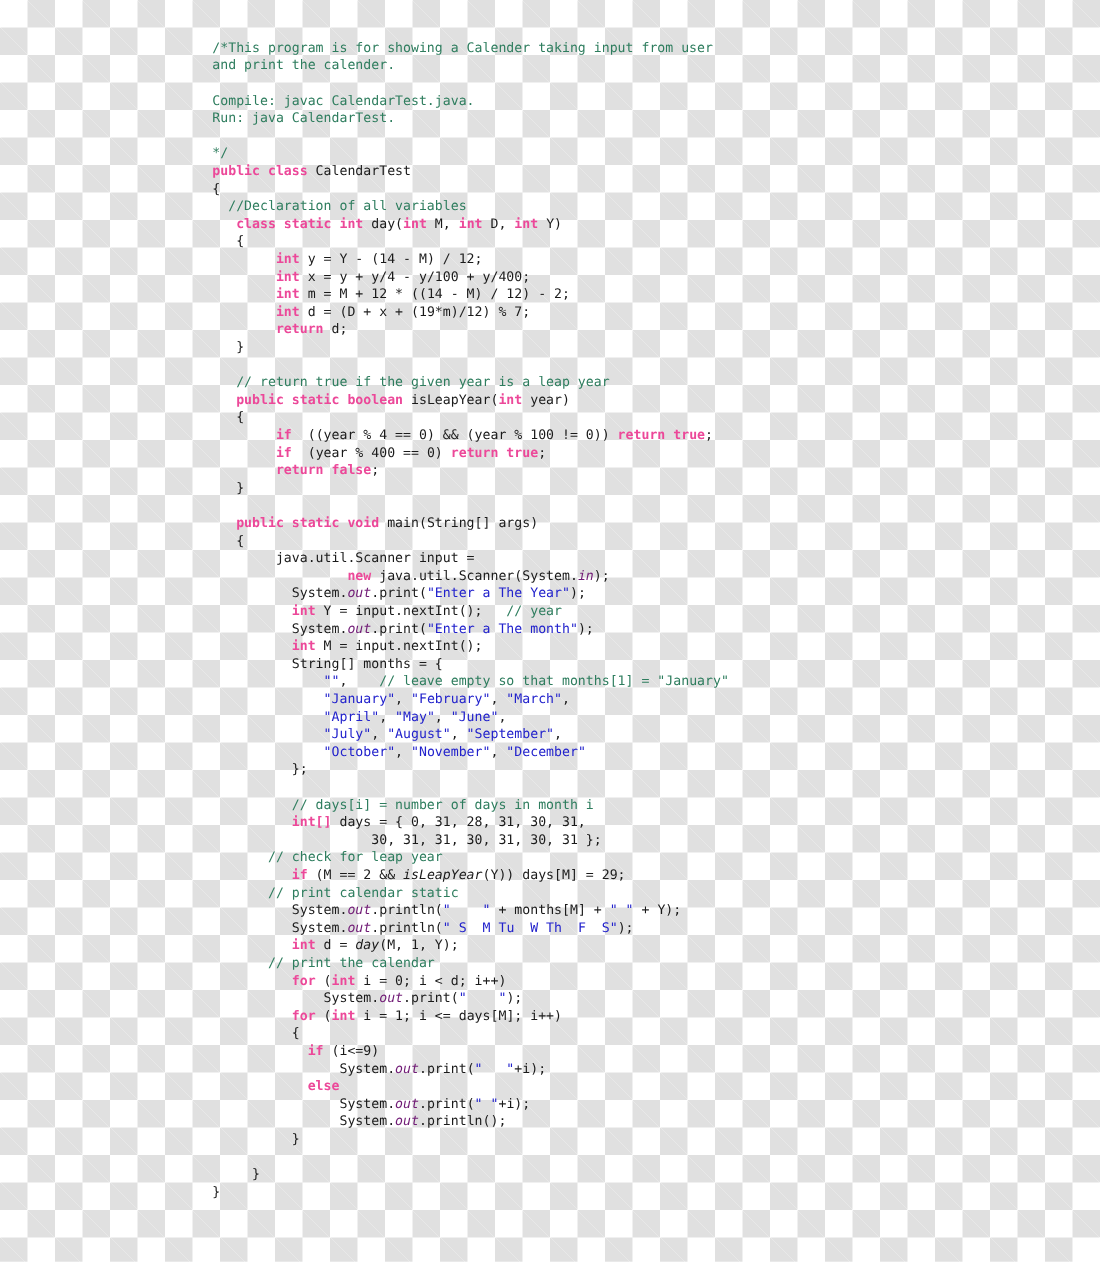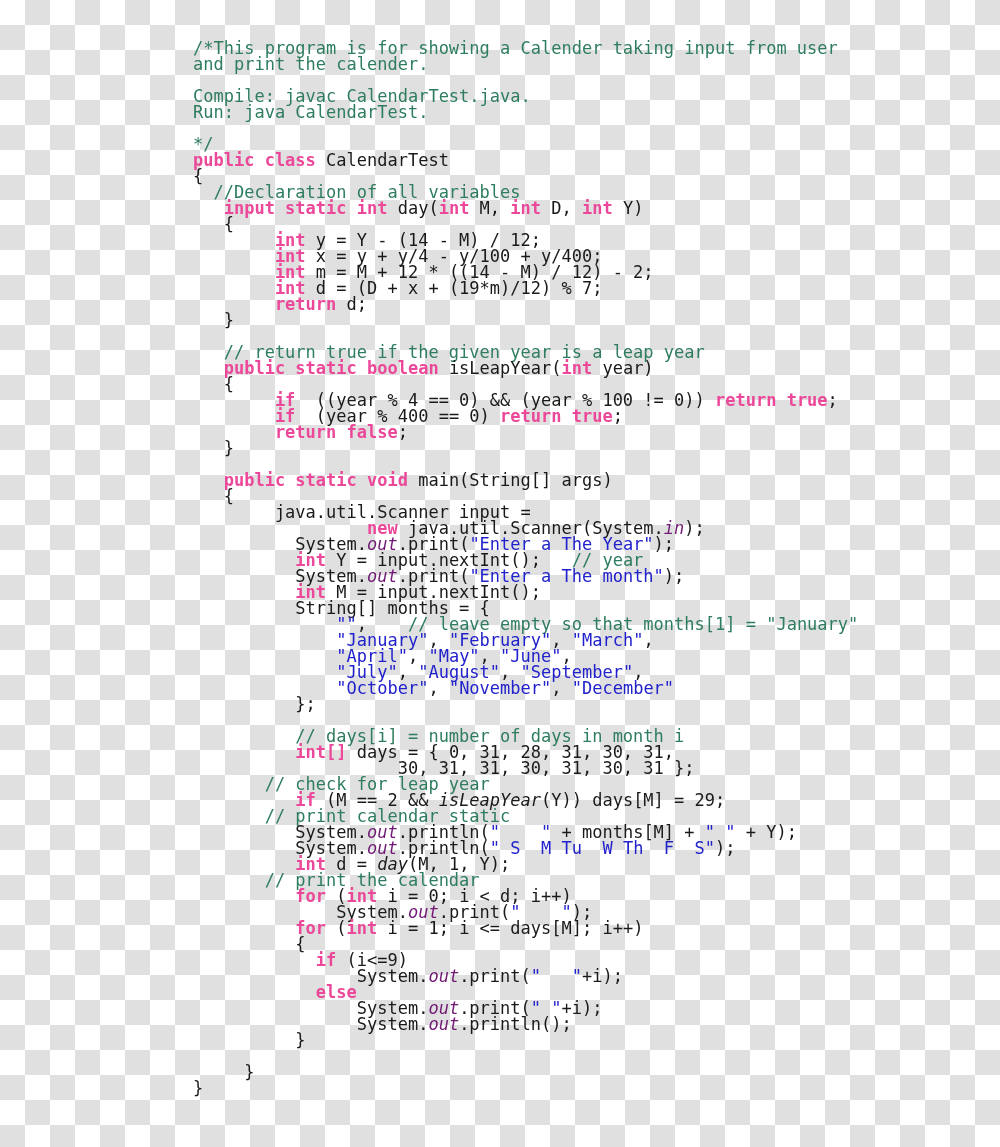--- a/index.html
+++ b/index.html
@@ -20,21 +20,21 @@
     background-position: 0 0, 25px 25px;
     font-family: "DejaVu Sans Mono", monospace;
   }
 
   #code-listing {
     position: absolute;
     left: 193px;
     top: 23px;
     width: 790px;
     font-family: "DejaVu Sans Mono", monospace;
-    font-size: 17px;
+    font-size: 12px;
     line-height: 16px;
     white-space: pre;
     letter-spacing: 0px;
   }
 
   .ln {
     display: block;
     height: 16px;
     white-space: pre;
   }
@@ -53,21 +53,21 @@
 <pre id="code-listing"><span class="ln"><span class="cm">/*This program is for showing a Calender taking input from user</span>
 </span><span class="ln"><span class="cm">and print the calender.</span>
 </span><span class="ln">
 </span><span class="ln"><span class="cm">Compile: javac CalendarTest.java.</span>
 </span><span class="ln"><span class="cm">Run: java CalendarTest.</span>
 </span><span class="ln">
 </span><span class="ln"><span class="cm">*/</span>
 </span><span class="ln"><span class="kw">public class </span><span class="pl">CalendarTest</span>
 </span><span class="ln"><span class="pl">{</span>
 </span><span class="ln"><span class="cm">  //Declaration of all variables</span>
-</span><span class="ln"><span class="kw">   input static int </span><span class="pl">day(</span><span class="kw">int</span><span class="pl"> M, </span><span class="kw">int</span><span class="pl"> D, </span><span class="kw">int</span><span class="pl"> Y)</span>
+</span><span class="ln"><span class="kw">   class static int </span><span class="pl">day(</span><span class="kw">int</span><span class="pl"> M, </span><span class="kw">int</span><span class="pl"> D, </span><span class="kw">int</span><span class="pl"> Y)</span>
 </span><span class="ln"><span class="pl">   {</span>
 </span><span class="ln"><span class="kw">        int </span><span class="pl">y = Y - (14 - M) / 12;</span>
 </span><span class="ln"><span class="kw">        int </span><span class="pl">x = y + y/4 - y/100 + y/400;</span>
 </span><span class="ln"><span class="kw">        int </span><span class="pl">m = M + 12 * ((14 - M) / 12) - 2;</span>
 </span><span class="ln"><span class="kw">        int </span><span class="pl">d = (D + x + (19*m)/12) % 7;</span>
 </span><span class="ln"><span class="kw">        return </span><span class="pl">d;</span>
 </span><span class="ln"><span class="pl">   }</span>
 </span><span class="ln">
 </span><span class="ln"><span class="cm">   // return true if the given year is a leap year</span>
 </span><span class="ln"><span class="kw">   public static boolean </span><span class="pl">isLeapYear(</span><span class="kw">int</span><span class="pl"> year)</span>

